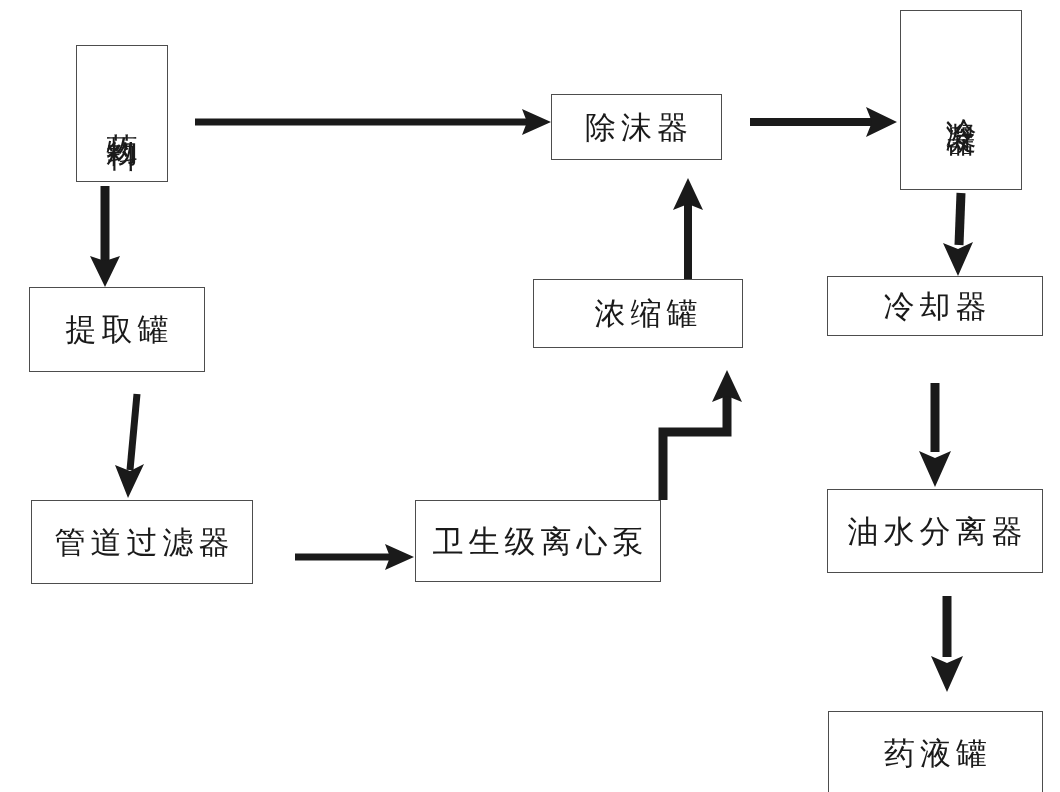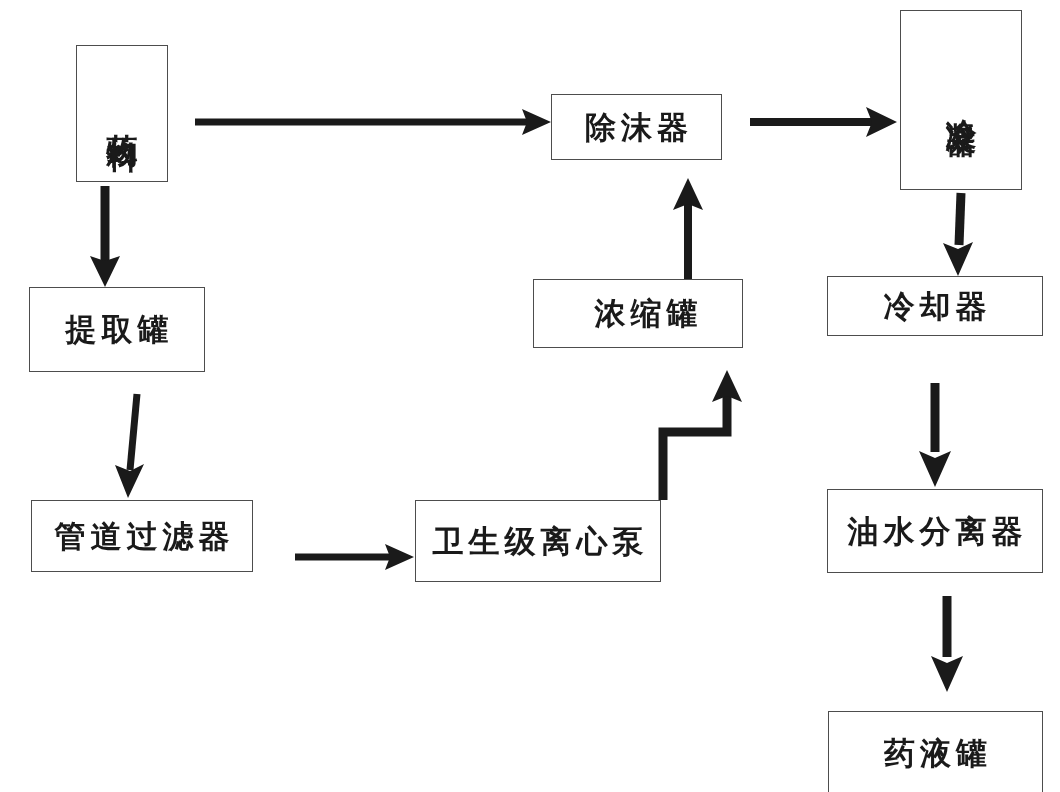--- a/index.html
+++ b/index.html
@@ -19,21 +19,20 @@
   }
   .node {
     position: absolute;
     box-sizing: border-box;
     border: 1.6px solid #4d4d4d;
     background: #ffffff;
     display: flex;
     align-items: center;
     justify-content: center;
     color: #1a1a1a;
-    font-weight: bold;
   }
   .node .label {
     font-size: 31px;
     line-height: 1.18;
     letter-spacing: 5px;
     text-indent: 5px;
     white-space: nowrap;
     color: #1a1a1a;
   }
   .node.vertical .label {
@@ -111,21 +110,21 @@
   </svg>
 
   <div class="node vertical" style="left:76px; top:45px; width:92px; height:137px;">
     <span class="label">药物料</span>
   </div>
 
   <div class="node" style="left:29px; top:287px; width:176px; height:85px;">
     <span class="label">提取罐</span>
   </div>
 
-  <div class="node" style="left:31px; top:500px; width:222px; height:72px;">
+  <div class="node" style="left:31px; top:500px; width:222px; height:84px;">
     <span class="label">管道过滤器</span>
   </div>
 
   <div class="node" style="left:415px; top:500px; width:246px; height:82px;">
     <span class="label">卫生级离心泵</span>
   </div>
 
   <div class="node" style="left:533px; top:279px; width:210px; height:69px;padding-left:16px;">
     <span class="label">浓缩罐</span>
   </div>

